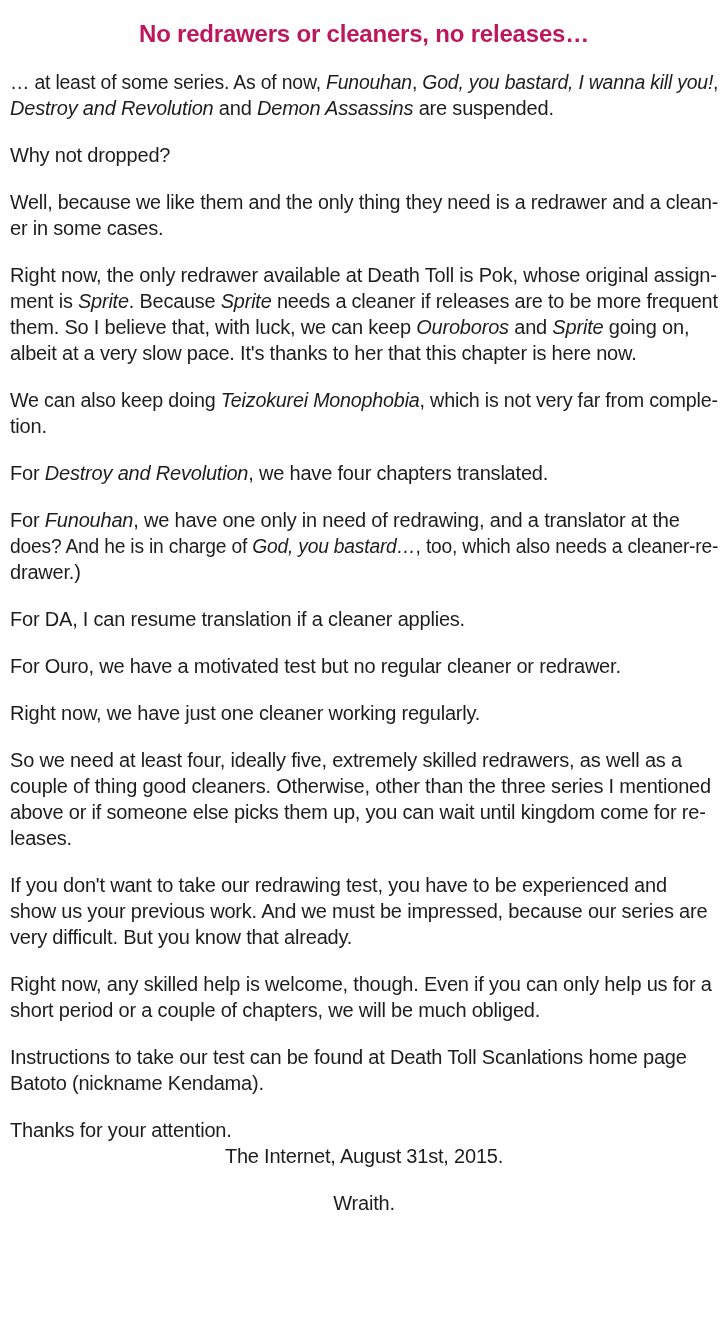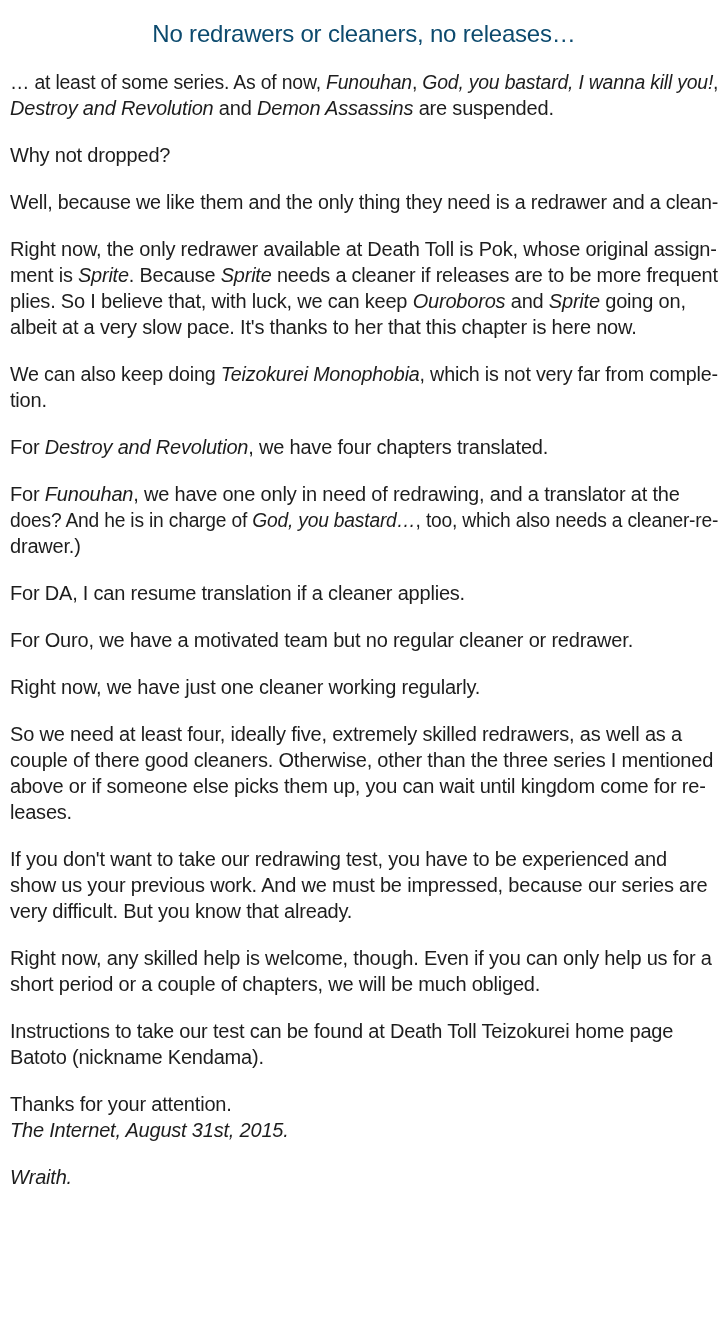--- a/index.html
+++ b/index.html
@@ -10,33 +10,33 @@
     padding: 20px 10px 24px 10px;
     background: #ffffff;
     color: #1d1d1d;
     font-family: "Liberation Sans", sans-serif;
   }
   .title {
     margin: 0;
     text-align: center;
     font-size: 24px;
     line-height: 28px;
-    font-weight: 400;
-    color: #0c4a6e;
+    font-weight: 700;
+    color: #be185d;
     letter-spacing: -0.2px;
   }
   .content { margin-top: 5px; }
   .para {
     margin: 21px 0 0 0;
     font-size: 20px;
     line-height: 26px;
     letter-spacing: -0.2px;
   }
   .para.no-gap { margin-top: 0; }
-  .para.right .line { text-align: left; font-style: italic; }
+  .para.right .line { text-align: center; }
   .line {
     display: block;
     white-space: nowrap;
   }
   .it { font-style: italic; }
 </style>
 </head>
 <body>
 
 <div class="page">
@@ -44,65 +44,66 @@
   <div class="content">
       <p class="para">
         <span class="line" style="transform-origin: 0px 50%; transform: scaleX(0.9699);"><span>… at least of some series. As of now, </span><span class="it">Funouhan</span><span>, </span><span class="it">God, you bastard, I wanna kill you!</span><span>,</span></span>
         <span class="line"><span class="it">Destroy and Revolution</span><span> and </span><span class="it">Demon Assassins</span><span> are suspended.</span></span>
       </p>
       <p class="para">
         <span class="line"><span>Why not dropped?</span></span>
       </p>
       <p class="para">
         <span class="line" style="transform-origin: 0px 50%; transform: scaleX(0.9847);"><span>Well, because we like them and the only thing they need is a redrawer and a clean-</span></span>
+        <span class="line"><span>er in some cases.</span></span>
       </p>
       <p class="para">
         <span class="line"><span>Right now, the only redrawer available at Death Toll is Pok, whose original assign-</span></span>
         <span class="line" style="transform-origin: 0px 50%; transform: scaleX(0.9944);"><span>ment is </span><span class="it">Sprite</span><span>. Because </span><span class="it">Sprite</span><span> needs a cleaner if releases are to be more frequent</span></span>
-        <span class="line"><span>plies. So I believe that, with luck, we can keep </span><span class="it">Ouroboros</span><span> and </span><span class="it">Sprite</span><span> going on,</span></span>
+        <span class="line"><span>them. So I believe that, with luck, we can keep </span><span class="it">Ouroboros</span><span> and </span><span class="it">Sprite</span><span> going on,</span></span>
         <span class="line"><span>albeit at a very slow pace. It's thanks to her that this chapter is here now.</span></span>
       </p>
       <p class="para">
         <span class="line" style="transform-origin: 0px 50%; transform: scaleX(0.9847);"><span>We can also keep doing </span><span class="it">Teizokurei Monophobia</span><span>, which is not very far from comple-</span></span>
         <span class="line"><span>tion.</span></span>
       </p>
       <p class="para">
         <span class="line"><span>For </span><span class="it">Destroy and Revolution</span><span>, we have four chapters translated.</span></span>
       </p>
       <p class="para">
         <span class="line"><span>For </span><span class="it">Funouhan</span><span>, we have one only in need of redrawing, and a translator at the</span></span>
         <span class="line" style="transform-origin: 0px 50%; transform: scaleX(0.9607);"><span>does? And he is in charge of </span><span class="it">God, you bastard…</span><span>, too, which also needs a cleaner-re-</span></span>
         <span class="line"><span>drawer.)</span></span>
       </p>
       <p class="para">
         <span class="line"><span>For DA, I can resume translation if a cleaner applies.</span></span>
       </p>
       <p class="para">
-        <span class="line"><span>For Ouro, we have a motivated team but no regular cleaner or redrawer.</span></span>
+        <span class="line"><span>For Ouro, we have a motivated test but no regular cleaner or redrawer.</span></span>
       </p>
       <p class="para">
         <span class="line"><span>Right now, we have just one cleaner working regularly.</span></span>
       </p>
       <p class="para">
         <span class="line"><span>So we need at least four, ideally five, extremely skilled redrawers, as well as a</span></span>
-        <span class="line"><span>couple of there good cleaners. Otherwise, other than the three series I mentioned</span></span>
+        <span class="line"><span>couple of thing good cleaners. Otherwise, other than the three series I mentioned</span></span>
         <span class="line"><span>above or if someone else picks them up, you can wait until kingdom come for re-</span></span>
         <span class="line"><span>leases.</span></span>
       </p>
       <p class="para">
         <span class="line"><span>If you don't want to take our redrawing test, you have to be experienced and</span></span>
         <span class="line"><span>show us your previous work. And we must be impressed, because our series are</span></span>
         <span class="line"><span>very difficult. But you know that already.</span></span>
       </p>
       <p class="para">
         <span class="line"><span>Right now, any skilled help is welcome, though. Even if you can only help us for a</span></span>
         <span class="line"><span>short period or a couple of chapters, we will be much obliged.</span></span>
       </p>
       <p class="para">
-        <span class="line"><span>Instructions to take our test can be found at Death Toll Teizokurei home page</span></span>
+        <span class="line"><span>Instructions to take our test can be found at Death Toll Scanlations home page</span></span>
         <span class="line"><span>Batoto (nickname Kendama).</span></span>
       </p>
       <p class="para">
         <span class="line"><span>Thanks for your attention.</span></span>
       </p>
       <p class="para right no-gap">
         <span class="line"><span>The Internet, August 31st, 2015.</span></span>
       </p>
       <p class="para right">
         <span class="line"><span>Wraith.</span></span>

